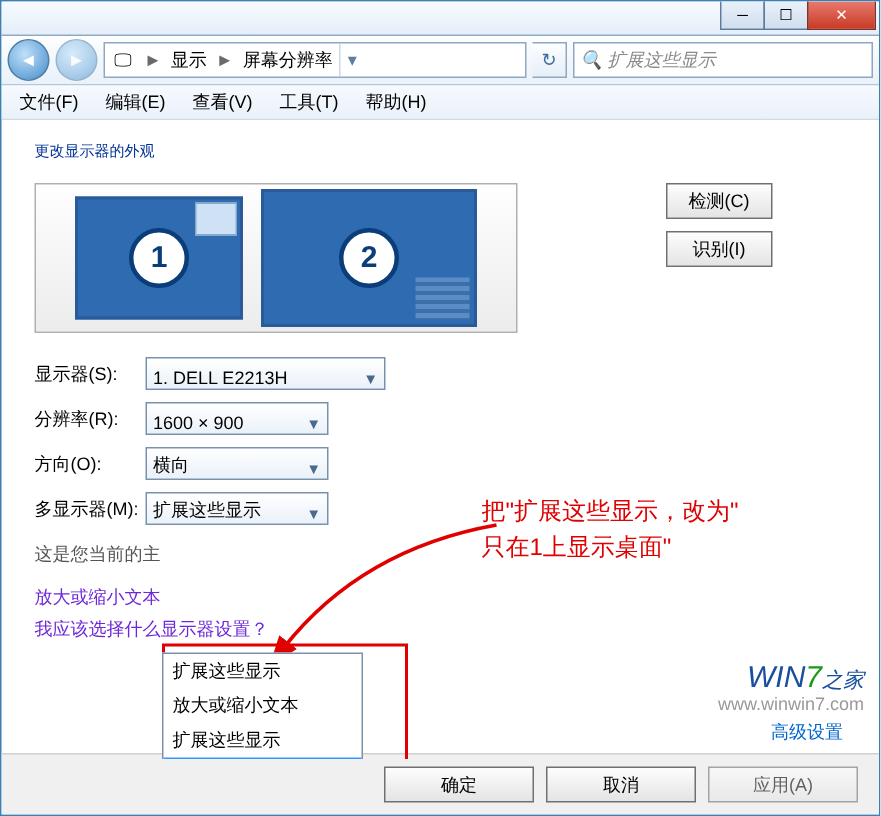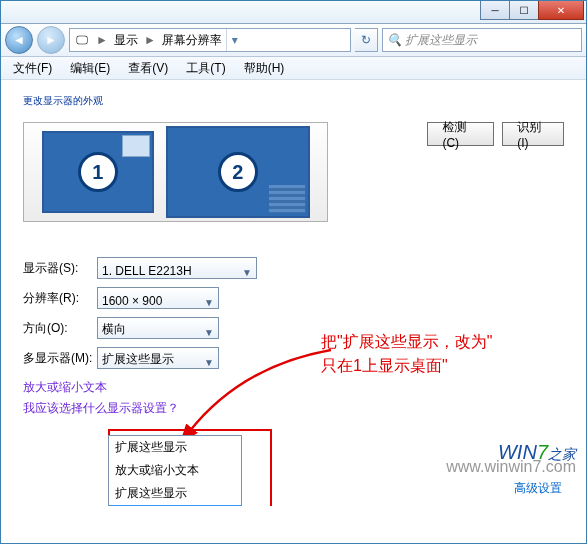--- a/index.html
+++ b/index.html
@@ -23,43 +23,43 @@
 .content{padding:14px 22px 10px 22px;position:relative;height:calc(100% - 22px - 32px - 22px - 40px);box-sizing:border-box;overflow:hidden}
 .title{color:#003399;font-size:10px}
 .monitors-wrap{margin-top:14px;display:flex;align-items:flex-start;gap:14px}
 .monitors-box{width:320px;height:98px;border:1px solid #b0b0b0;background:linear-gradient(#fefefe,#ececec);display:flex;align-items:center;justify-content:center;gap:12px}
 .mon{border:2px solid #2a5a9a;background:#2f6bb0;position:relative;display:flex;align-items:center;justify-content:center}
 .mon.m1{width:108px;height:78px}
 .mon.m2{width:140px;height:88px}
 .mon .corner{position:absolute;right:2px;top:2px;width:26px;height:20px;background:#cfe1f4;border:1px solid #88a8cc}
 .mon .grid{position:absolute;right:3px;bottom:3px;width:36px;height:28px;background:repeating-linear-gradient(#5a8cc7,#5a8cc7 3px,#3d6fa9 3px,#3d6fa9 6px)}
 .mon-num{width:34px;height:34px;border-radius:50%;background:#fff;border:3px solid #0a3d7a;color:#0a3d7a;font-size:20px;font-weight:bold;display:flex;align-items:center;justify-content:center}
-.side-btns{display:flex;gap:8px;margin-left:85px}
+.side-btns{display:flex;flex-direction:column;gap:8px;margin-left:85px}
 .btn{height:22px;border:1px solid #707070;background:linear-gradient(#fdfdfd,#e4e4e4);padding:0 14px;display:flex;align-items:center;justify-content:center}
-.form{margin-top:31px}
+.form{margin-top:12px}
 .form-row{display:flex;align-items:center;height:30px}
 .form-row label{width:74px}
 .combo{height:20px;border:1px solid #7a91ab;background:linear-gradient(#fff,#eaf1f9);display:flex;align-items:flex-end;padding:0 4px;position:relative}
 .combo .arrow{margin-left:auto;color:#4a6a8c;font-size:10px}
 .combo.w1{width:150px}
 .combo.w2{width:112px}
 .dropdown{position:absolute;left:107px;top:355px;width:132px;border:1px solid #7a91ab;background:#fff;z-index:5}
 .dropdown .item{padding:3px 6px}
 .dropdown .item.sel{background:#3399ff;color:#fff}
 .hint-text{color:#555}
 .link{color:#6d28d9;text-decoration:none}
 .adv{position:absolute;right:24px;top:400px;color:#0066cc}
 .annotation{position:absolute;left:320px;top:250px;color:#e00000;font-size:16px;line-height:1.5;z-index:3}
 .red-box{position:absolute;border:2px solid #e00000;pointer-events:none;z-index:2}
 .rb1{left:107px;top:349px;width:160px;height:102px}
 svg.arrow-svg{position:absolute;left:180px;top:266px;z-index:3;pointer-events:none}
 .footer{position:absolute;left:0;right:0;bottom:0;height:40px;border-top:1px solid #d0d0d0;background:#f0f0f0;display:flex;align-items:center;justify-content:flex-end;padding:0 14px;gap:8px}
 .watermark{position:absolute;right:10px;bottom:42px;font-size:20px;font-weight:normal;font-style:italic;color:#1a4fa0;z-index:1}
 .watermark .seven{color:#1a9a1a}
-.watermark-sub{position:absolute;right:10px;bottom:30px;font-size:16px;color:#999;z-index:1}
+.watermark-sub{position:absolute;right:10px;bottom:30px;font-size:12px;color:#999;z-index:1}
 </style>
 </head>
 <body>
 <div class="window">
 
 <div class="titlebar">
   <div class="win-btns">
     <div class="win-btn">─</div>
     <div class="win-btn">☐</div>
     <div class="win-btn close">✕</div>
@@ -134,20 +134,23 @@
         <span class="arrow">▼</span>
       </div>
     </div>
     <div class="form-row">
       <label>多显示器(M):</label>
       <div class="combo w2">
         <span>扩展这些显示</span>
         <span class="arrow">▼</span>
       </div>
     </div>
+    <div class="form-row">
+      <span class="hint-text">这是您当前的主</span>
+    </div>
     <div style="height:6px"></div>
     <div><a href="#" class="link">放大或缩小文本</a></div>
     <div style="height:4px"></div>
     <div><a href="#" class="link">我应该选择什么显示器设置？</a></div>
   </div>
 
   <a href="#" class="adv link">高级设置</a>
 
   <div class="dropdown" id="dropdown">
         <div class="item">扩展这些显示</div>
@@ -171,14 +174,19 @@
     <div>把"扩展这些显示，改为"</div>
     <div>只在1上显示桌面"</div>
   </div>
 
   <div class="watermark">
     <span>WIN</span><span class="seven">7</span><span style="font-size:14px">之家</span>
   </div>
   <div class="watermark-sub">www.winwin7.com</div>
 </div>
 
+<div class="footer">
+  <div class="btn" style="width:70px">确定</div>
+  <div class="btn" style="width:70px">取消</div>
+  <div class="btn" style="width:70px;opacity:.6">应用(A)</div>
+</div>
 
 </div>
 
 </body></html>

